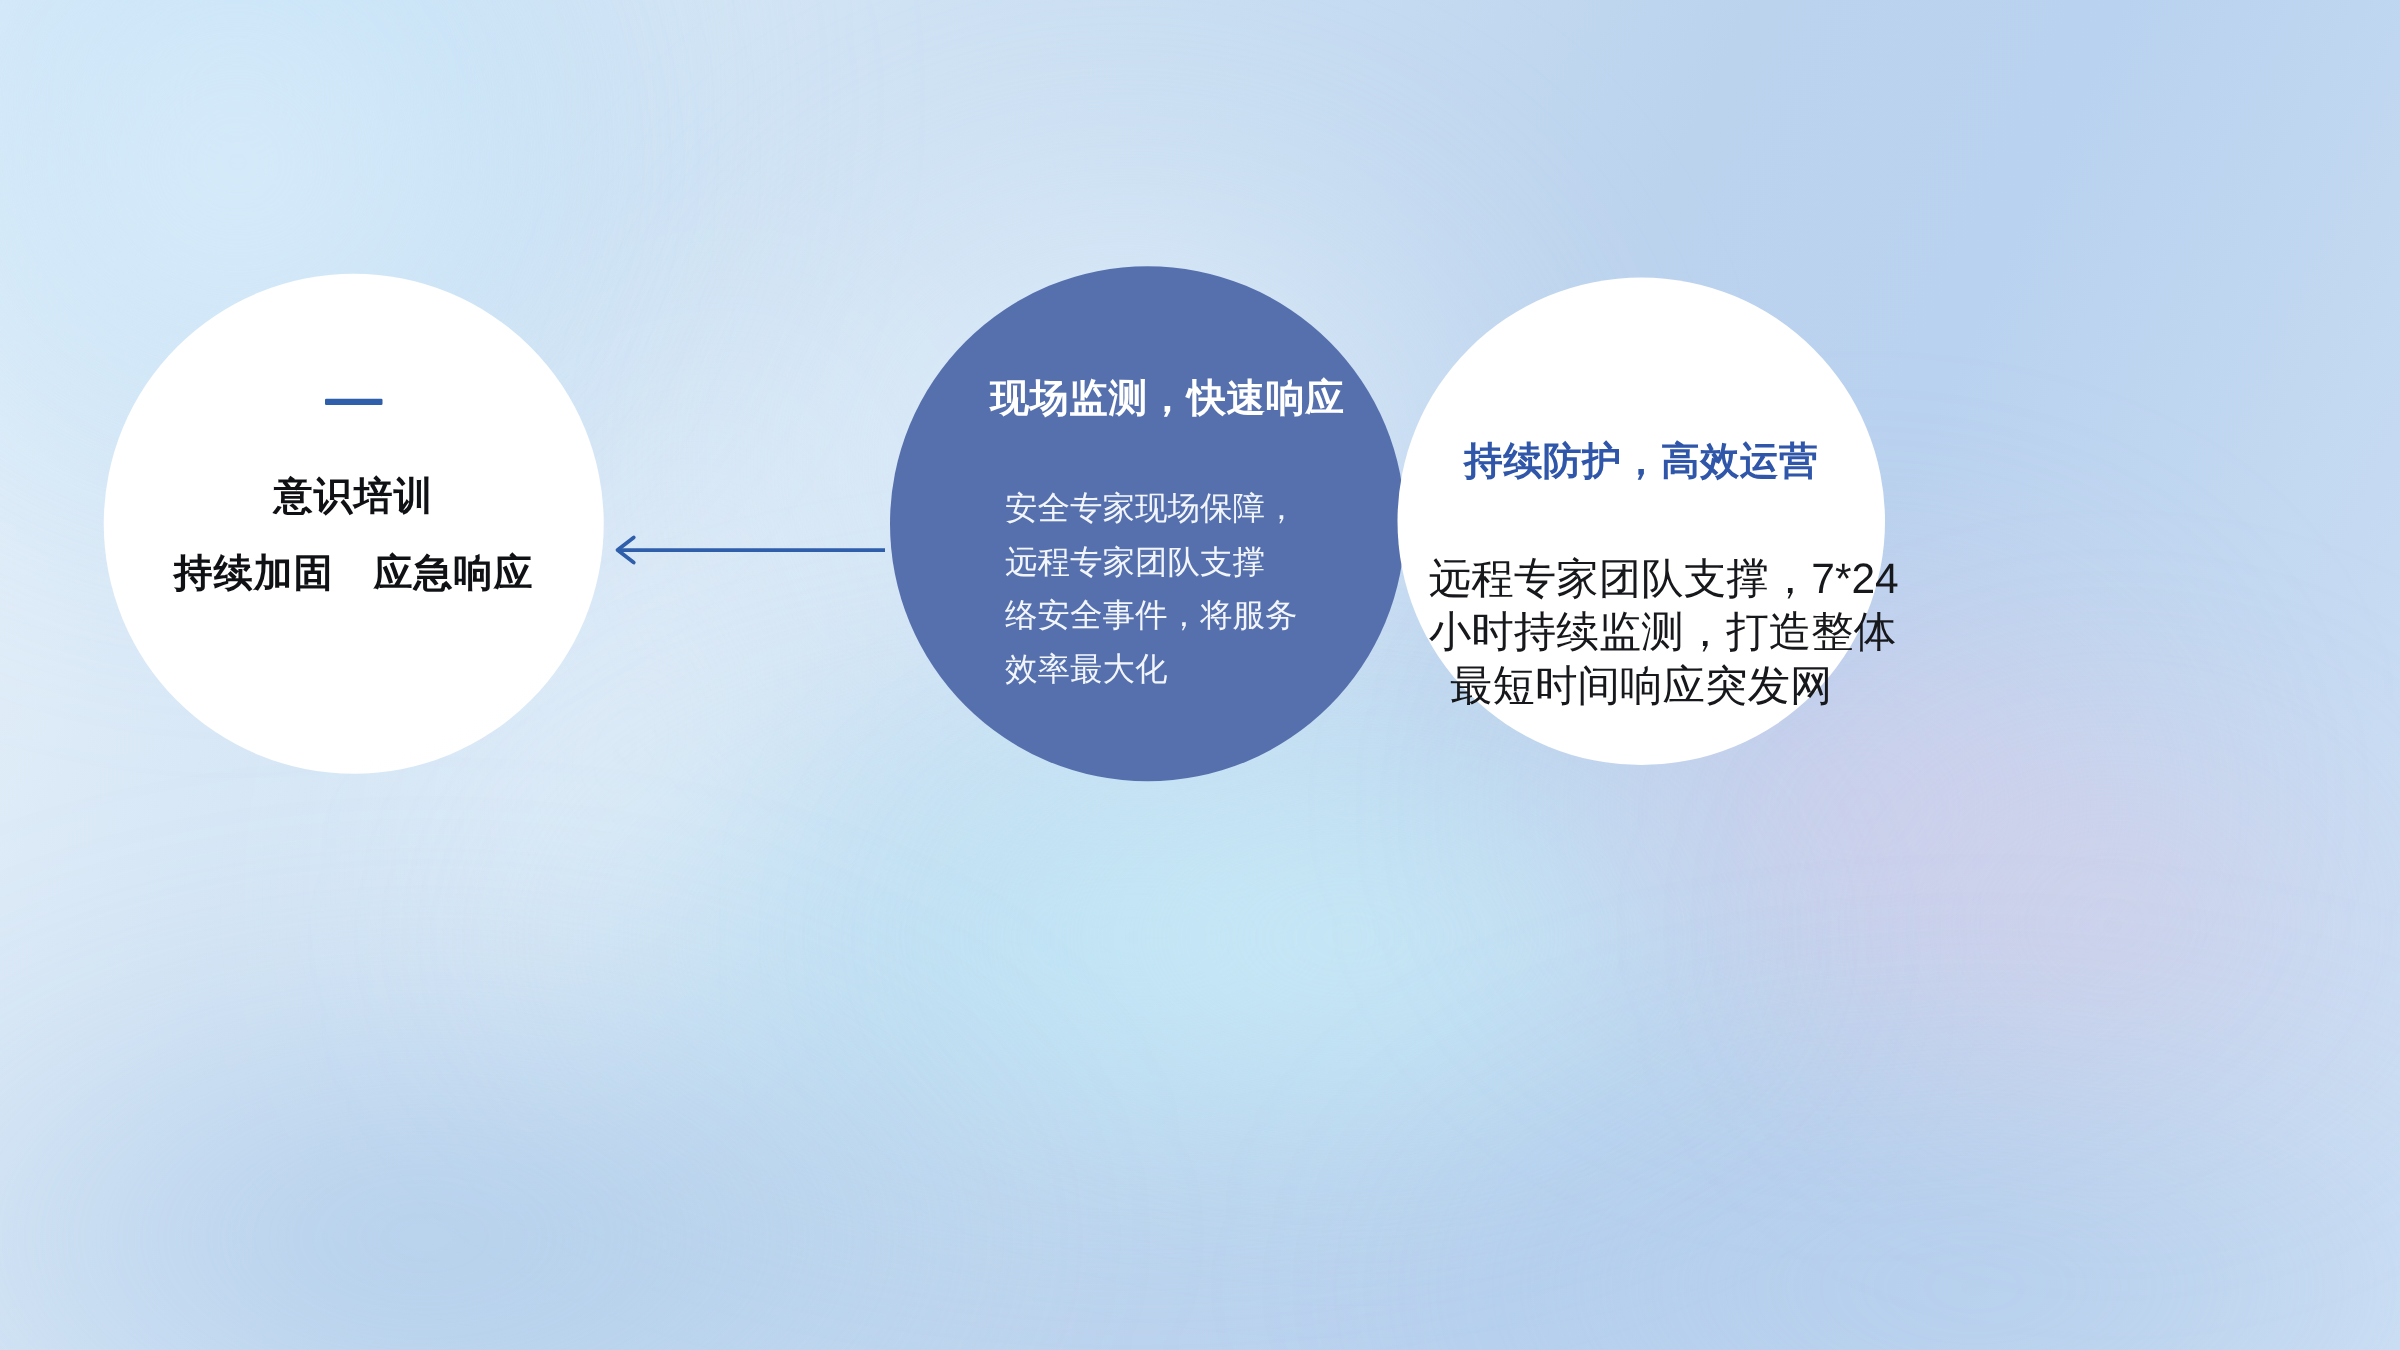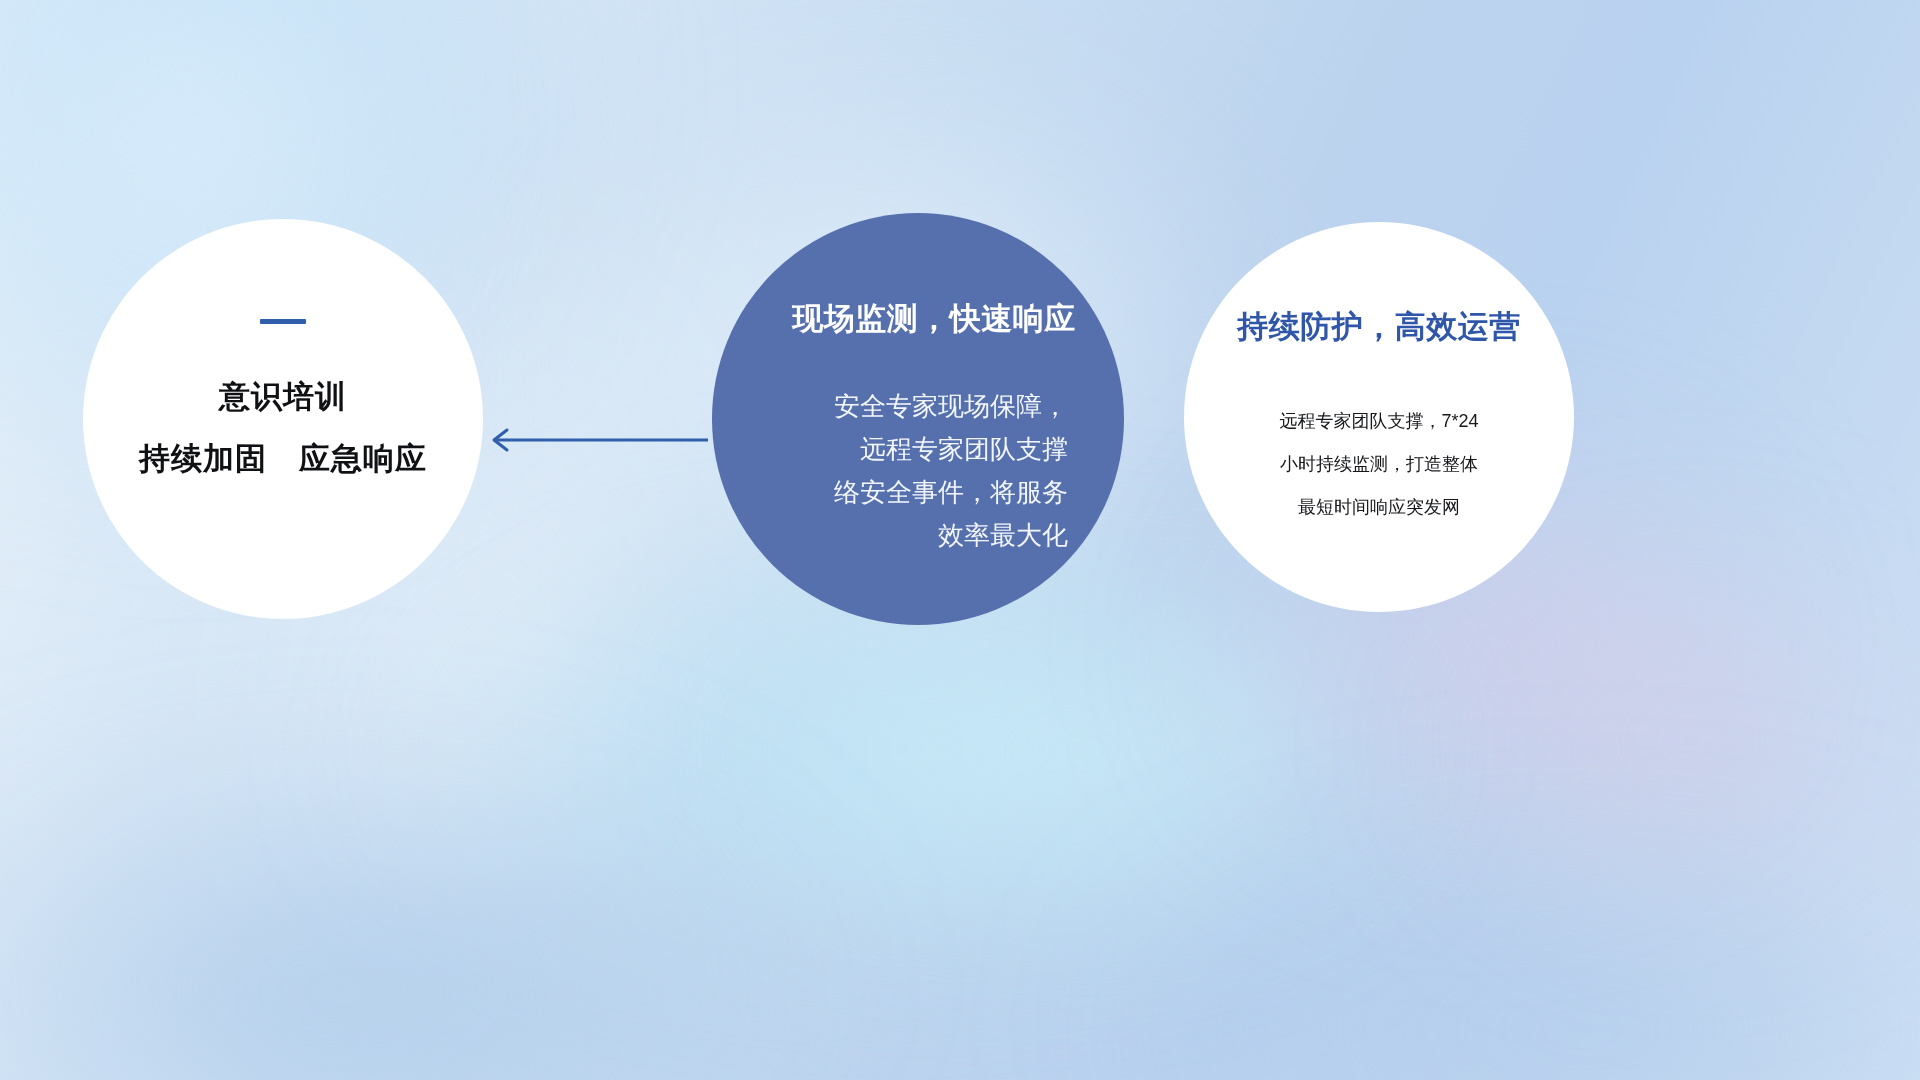--- a/index.html
+++ b/index.html
@@ -91,23 +91,24 @@
     left:83px; top:219px; width:400px; height:400px;
     background:radial-gradient(circle at 42% 34%, #ffffff 0%, #ffffff 72%, #fbfdfe 100%);
     z-index:3;
   }
   .circle-mid {
     left:712px; top:213px; width:412px; height:412px;
     background:#5570ad;
     z-index:4;
   }
   .circle-right {
-    left:1184px; top:222px; width:390px; height:390px;
+    left:1118px; top:222px; width:390px; height:390px;
     background:radial-gradient(circle at 45% 35%, #ffffff 0%, #ffffff 76%, #fdfeff 100%);
     z-index:5;
+    justify-content:center;
   }
 
   
   .dash {
     width:46px; height:5px;
     background:#2f5eab;
     border-radius:1px;
     margin-top:100px;
   }
   .left-lines {
@@ -131,40 +132,40 @@
     letter-spacing:.5px;
     white-space:nowrap;
     text-align:center;
     padding-left:32px;
   }
   .mid-body {
     margin-top:45px;
     color:#f2f6fc;
     font-size:26px;
     line-height:43px;
-    text-align:right;
+    text-align:left;
     width:300px;
     padding-left:36px;
   }
   .mid-body .line { display:block; white-space:nowrap; }
 
   
   .right-head {
     margin-top:84px;
     color:#2f56a8;
     font-weight:bold;
     font-size:31px;
     letter-spacing:.5px;
     white-space:nowrap;
     text-align:center;
   }
   .right-body {
     margin-top:52px;
     color:#17181c;
-    font-size:18px;
+    font-size:34px;
     line-height:43px;
     text-align:center;
     width:340px;
   }
   .right-body .line { display:block; white-space:nowrap; }
 
   
   .arrow-wrap {
     position:absolute;
     left:480px; top:418px;

